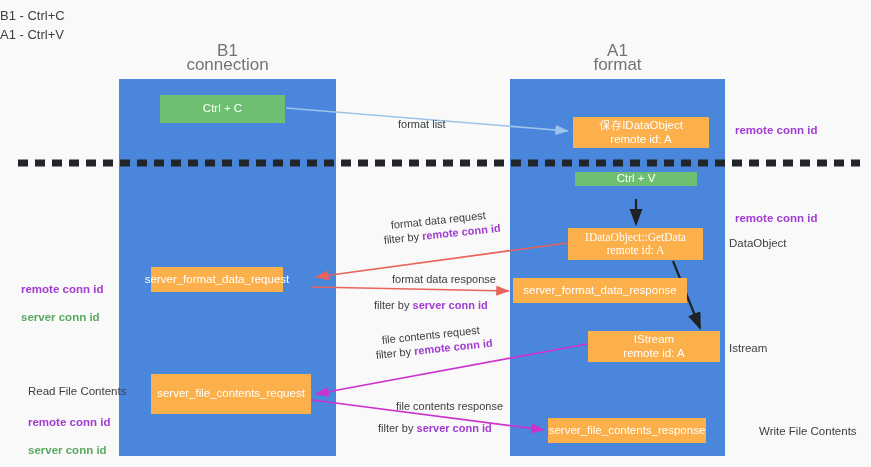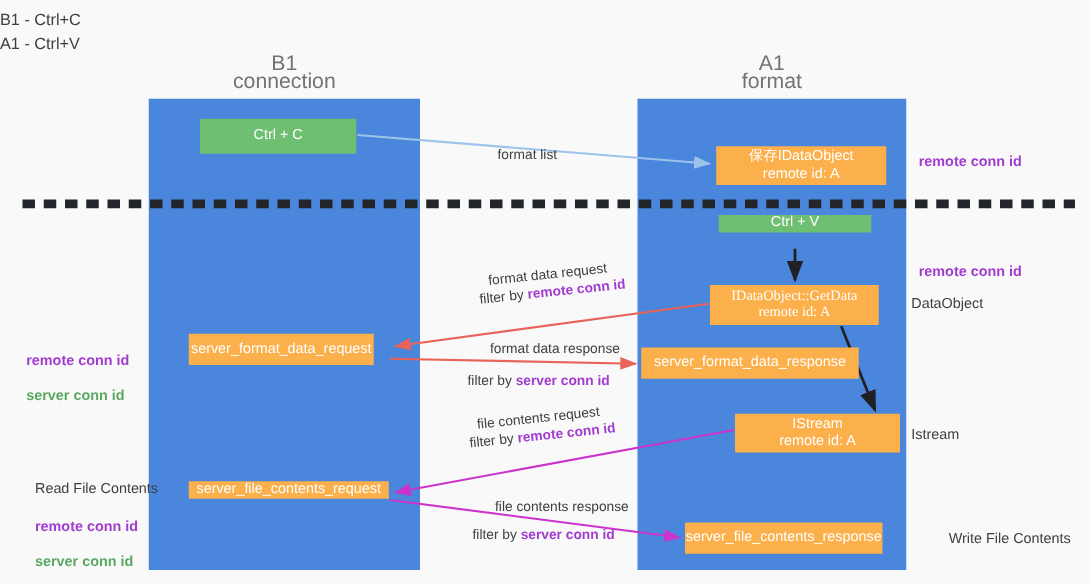--- a/index.html
+++ b/index.html
@@ -37,24 +37,24 @@
     text-align:center;color:#ffffff;font-size:11.5px;line-height:13.5px;
     white-space:pre-line;padding:2px 4px;
   }
   .node.green{background:#6fbf73;}
   .node.orange{background:#fbb04b;}
 
   #n-ctrlc{left:160px;top:95px;width:125px;height:28px;}
   #n-save-ido{left:573px;top:117px;width:136px;height:31px;}
   #n-ctrlv{left:575px;top:172px;width:122px;height:14px;}
   #n-getdata{left:568px;top:228px;width:135px;height:32px;font-family:Liberation Serif, serif;}
-  #n-sfdreq{left:151px;top:267px;width:148px;height:25px;}
+  #n-sfdreq{left:151px;top:267px;width:132px;height:25px;}
   #n-sfdresp{left:513px;top:278px;width:174px;height:25px;}
   #n-istream{left:588px;top:331px;width:132px;height:31px;}
-  #n-sfcreq{left:151px;top:385px;width:160px;height:14px;}
+  #n-sfcreq{left:151px;top:374px;width:160px;height:40px;}
   #n-sfcresp{left:548px;top:418px;width:158px;height:25px;}
 
   
   .ann{position:absolute;font-size:11.5px;line-height:14px;white-space:pre-line;}
   .ann.purple{color:#a23bd0;font-weight:bold;}
   .ann.plain{color:#3c4043;}
   .ann .c-purple{color:#a23bd0;font-weight:bold;}
   .ann .c-green{color:#5aa860;font-weight:bold;}
 
   #ann-rc1{left:735px;top:123px;}

